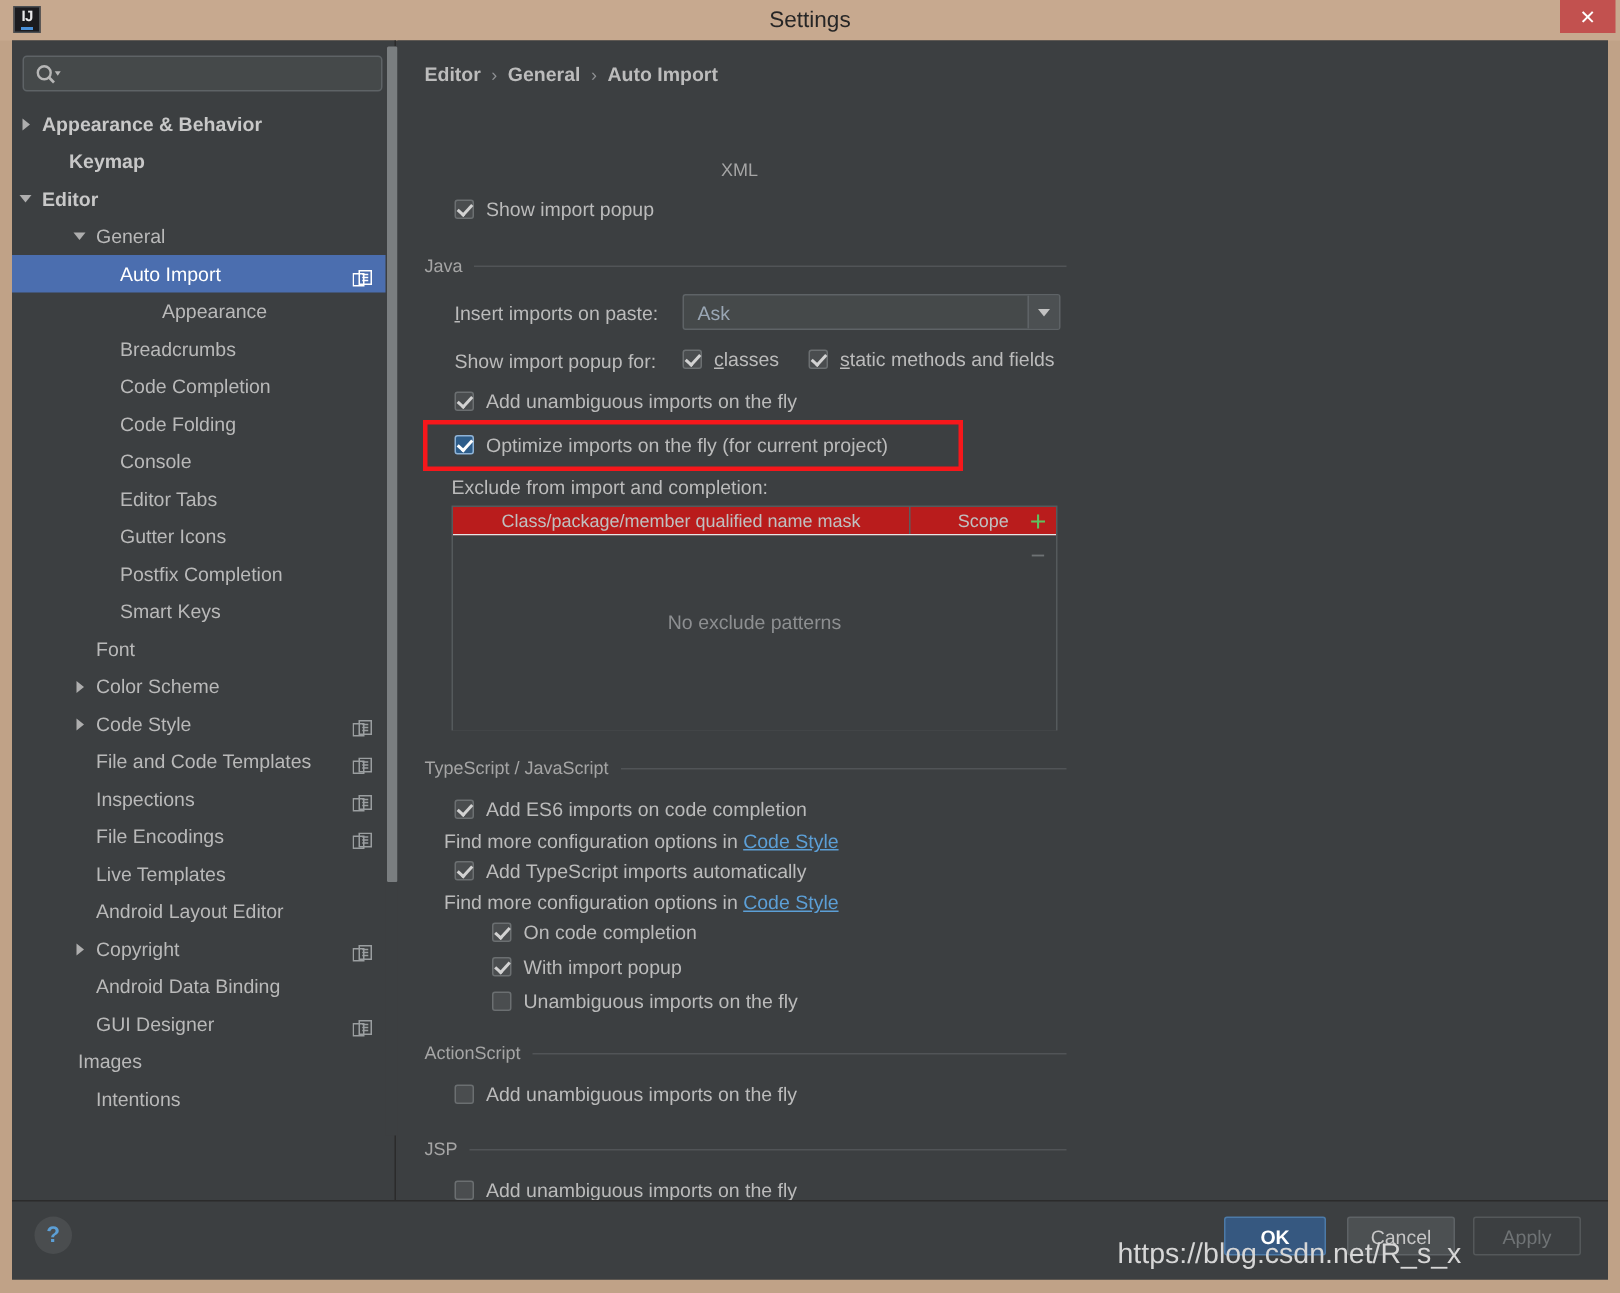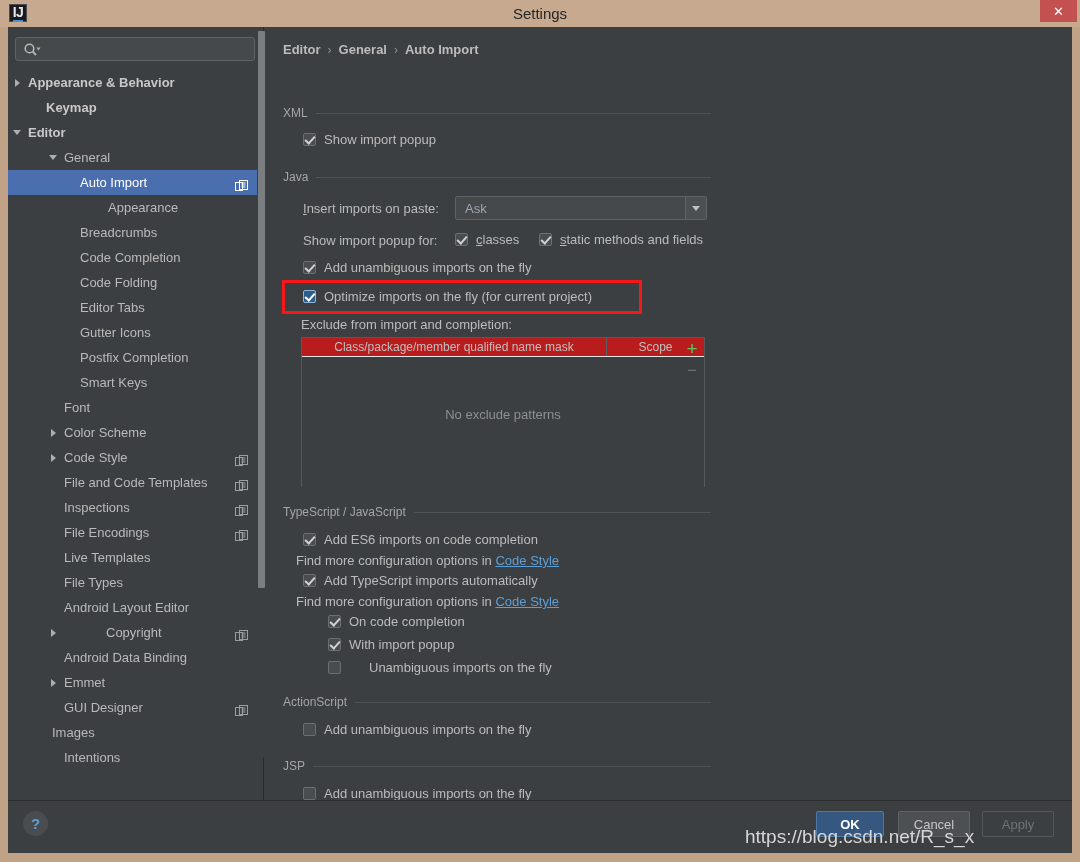--- a/index.html
+++ b/index.html
@@ -24,21 +24,21 @@
     background: #c7a98f;
   }
   .app-icon {
     position: absolute; left: 9px; top: 4px;
     width: 18px; height: 18px;
     background: #1b1b1f;
     border: 1px solid #4a4e52;
     display: flex; align-items: center; justify-content: center;
   }
   .app-icon .ij-glyph {
-    color: #e8e8ea; font-size: 14px; font-weight: bold;
+    color: #e8e8ea; font-size: 10px; font-weight: bold;
     font-family: "Liberation Sans", sans-serif;
     letter-spacing: -0.5px; line-height: 1;
     border-bottom: 2px solid #4a90d9; padding-bottom: 1px;
   }
   .title-text {
     position: absolute; left: 0; top: 0;
     width: 1080px; height: 27px;
     line-height: 27px; text-align: center;
     font-size: 15px; color: #262626;
   }
@@ -399,20 +399,23 @@
           <div class="tree-row">
             <span class="lbl" style="left: 72px;">Breadcrumbs</span>
           </div>
           <div class="tree-row">
             <span class="lbl" style="left: 72px;">Code Completion</span>
           </div>
           <div class="tree-row">
             <span class="lbl" style="left: 72px;">Code Folding</span>
           </div>
           <div class="tree-row">
+            <span class="lbl" style="left: 72px;">Console</span>
+          </div>
+          <div class="tree-row">
             <span class="lbl" style="left: 72px;">Editor Tabs</span>
           </div>
           <div class="tree-row">
             <span class="lbl" style="left: 72px;">Gutter Icons</span>
           </div>
           <div class="tree-row">
             <span class="lbl" style="left: 72px;">Postfix Completion</span>
           </div>
           <div class="tree-row">
             <span class="lbl" style="left: 72px;">Smart Keys</span>
@@ -466,46 +469,37 @@
                 <rect x="4.5" y="0.5" width="8" height="9" fill="none" stroke="#9a9ea0" stroke-width="1"></rect>
                 <line x1="6.5" y1="3" x2="10.5" y2="3" stroke="#9a9ea0" stroke-width="1"></line>
                 <line x1="6.5" y1="5" x2="10.5" y2="5" stroke="#9a9ea0" stroke-width="1"></line>
                 <line x1="6.5" y1="7" x2="10.5" y2="7" stroke="#9a9ea0" stroke-width="1"></line>
               </svg></span>
           </div>
           <div class="tree-row">
             <span class="lbl" style="left: 56px;">Live Templates</span>
           </div>
           <div class="tree-row">
-            <span class="lbl" style="left: 56px;">File Types</span>
-          </div>
-          <div class="tree-row">
             <span class="lbl" style="left: 56px;">Android Layout Editor</span>
           </div>
           <div class="tree-row">
             <span class="twisty" style="left: 38px;">
               <span class="tri"></span>
             </span>
-            <span class="lbl" style="left: 56px; margin-left: 42px;">Copyright</span>
+            <span class="lbl" style="left: 56px;">Copyright</span>
             <span class="copy-badge"><svg width="13" height="13" viewBox="0 0 13 13">
                 <rect x="0.5" y="2.5" width="7" height="8" fill="none" stroke="#9a9ea0" stroke-width="1"></rect>
                 <rect x="4.5" y="0.5" width="8" height="9" fill="none" stroke="#9a9ea0" stroke-width="1"></rect>
                 <line x1="6.5" y1="3" x2="10.5" y2="3" stroke="#9a9ea0" stroke-width="1"></line>
                 <line x1="6.5" y1="5" x2="10.5" y2="5" stroke="#9a9ea0" stroke-width="1"></line>
                 <line x1="6.5" y1="7" x2="10.5" y2="7" stroke="#9a9ea0" stroke-width="1"></line>
               </svg></span>
           </div>
           <div class="tree-row">
             <span class="lbl" style="left: 56px;">Android Data Binding</span>
-          </div>
-          <div class="tree-row">
-            <span class="twisty" style="left: 38px;">
-              <span class="tri"></span>
-            </span>
-            <span class="lbl" style="left: 56px;">Emmet</span>
           </div>
           <div class="tree-row">
             <span class="lbl" style="left: 56px;">GUI Designer</span>
             <span class="copy-badge"><svg width="13" height="13" viewBox="0 0 13 13">
                 <rect x="0.5" y="2.5" width="7" height="8" fill="none" stroke="#9a9ea0" stroke-width="1"></rect>
                 <rect x="4.5" y="0.5" width="8" height="9" fill="none" stroke="#9a9ea0" stroke-width="1"></rect>
                 <line x1="6.5" y1="3" x2="10.5" y2="3" stroke="#9a9ea0" stroke-width="1"></line>
                 <line x1="6.5" y1="5" x2="10.5" y2="5" stroke="#9a9ea0" stroke-width="1"></line>
                 <line x1="6.5" y1="7" x2="10.5" y2="7" stroke="#9a9ea0" stroke-width="1"></line>
               </svg></span>
@@ -521,21 +515,21 @@
       <div class="sb-track"></div>
       <div class="sb-thumb"></div>
     </div>
 
     <div class="main">
 
       <div class="breadcrumb">
         <span>Editor</span><span class="sep">›</span><span>General</span><span class="sep">›</span><span>Auto Import</span>
       </div>
 
-      <div class="group" style="left:18px; top:79px; width:428px;">
+      <div class="group" style="left:18px; top:79px; width:428px;flex-direction:column;">
         <span class="g-label">XML</span>
         <span class="g-rule"></span>
       </div>
 
       <div class="cbrow" style="left:38px; top:105px;">
         <span class="cb checked"></span>
         <span>Show import popup</span>
       </div>
 
       <div class="group" style="left:18px; top:143px; width:428px;">
@@ -621,21 +615,21 @@
       <div class="cbrow" style="left:63px; top:587px;">
         <span class="cb checked"></span>
         <span>On code completion</span>
       </div>
 
       <div class="cbrow" style="left:63px; top:610px;">
         <span class="cb checked"></span>
         <span>With import popup</span>
       </div>
 
-      <div class="cbrow" style="left:63px; top:633px;gap:20px;">
+      <div class="cbrow" style="left:63px; top:633px;">
         <span class="cb"></span>
         <span>Unambiguous imports on the fly</span>
       </div>
 
       <div class="group" style="left:18px; top:668px; width:428px;">
         <span class="g-label">ActionScript</span>
         <span class="g-rule"></span>
       </div>
 
       <div class="cbrow" style="left:38px; top:695px;">

